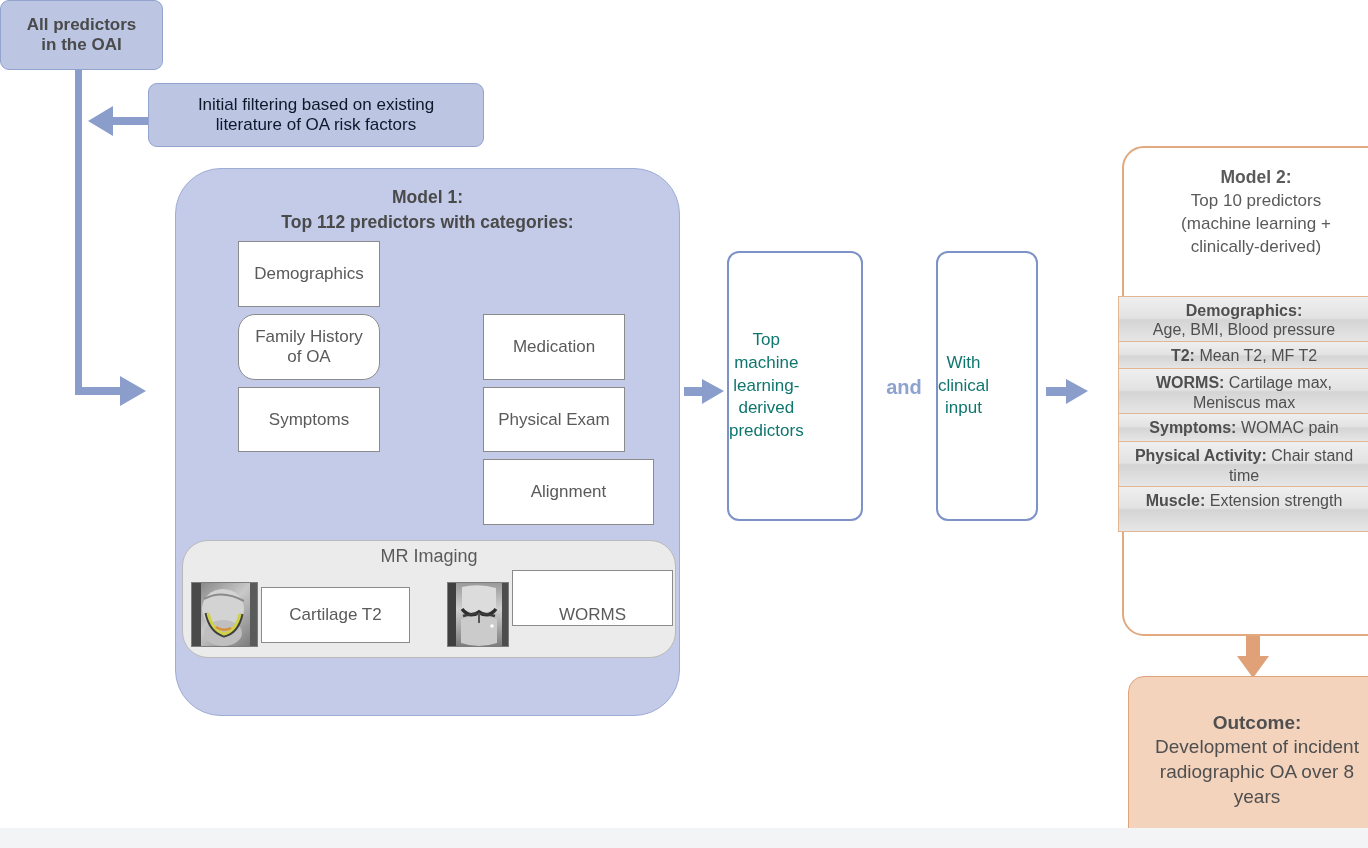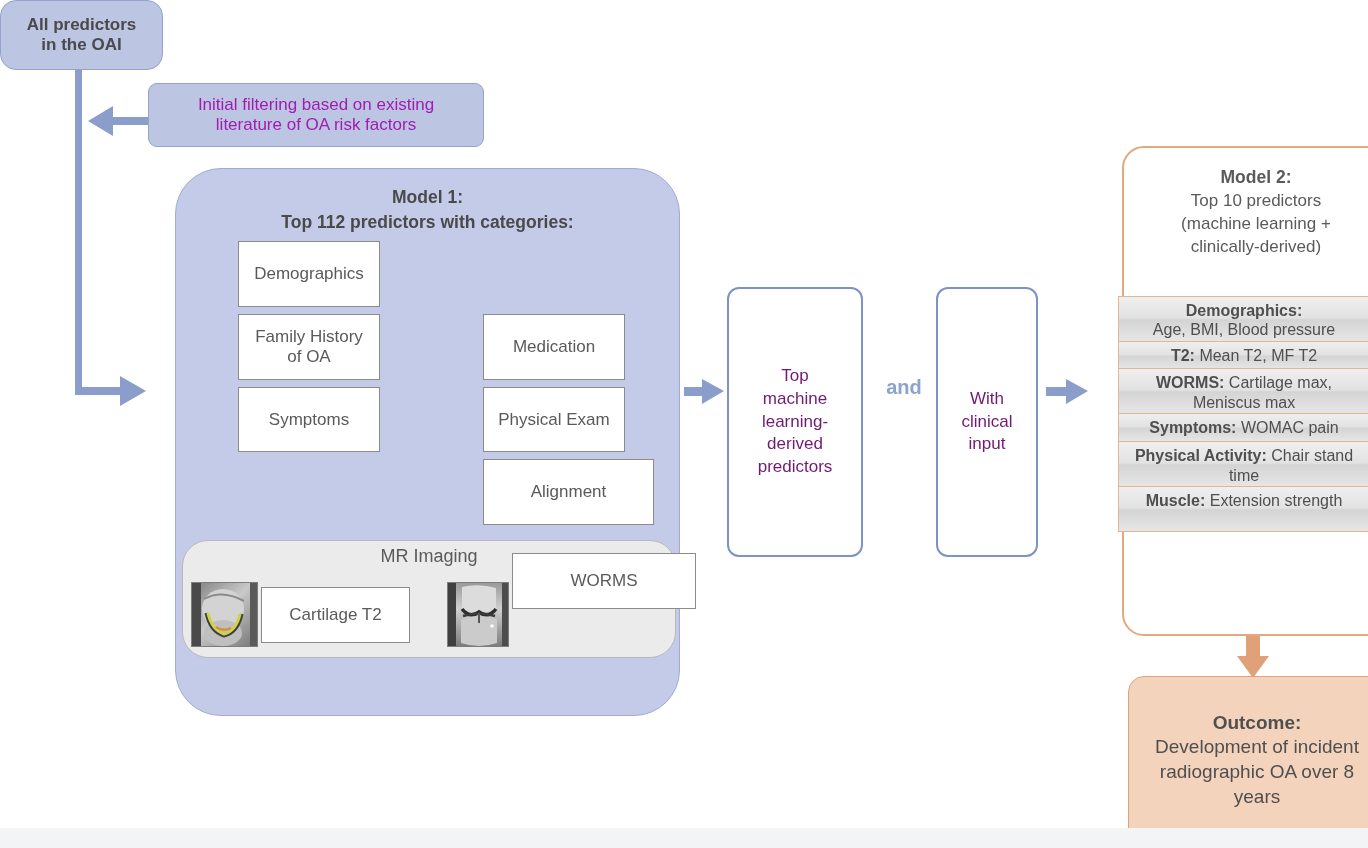--- a/index.html
+++ b/index.html
@@ -35,29 +35,29 @@
     display: flex;
     align-items: center;
     justify-content: center;
     text-align: center;
     line-height: 1.18;
   }
 
   .blue-fill {
     background: #bcc6e3;
     border: 1.5px solid #93a3ce;
-    border-radius: 16px;
+    border-radius: 9px;
     color: #4a4a4a;
     font-weight: bold;
   }
   .blue-fill-soft {
     background: #bcc6e3;
     border: 1.5px solid #93a3ce;
     border-radius: 9px;
-    color: #a21caf;
+    color: #0f172a;
     font-weight: normal;
   }
 
   
   #model1-container {
     position: absolute;
     left: 175px;
     top: 168px;
     width: 505px;
     height: 548px;
@@ -122,26 +122,24 @@
 
   
   .tall-white {
     position: absolute;
     box-sizing: border-box;
     background: #ffffff;
     border: 2px solid #7d92c6;
     border-radius: 12px;
     display: flex;
     align-items: center;
-    justify-content: center;
     text-align: center;
     font-size: 17px;
-    color: #701a75;
+    color: #0f766e;
     line-height: 1.33;
-    margin-top: 36px;
   }
   #and-label {
     position: absolute;
     left: 876px;
     top: 376px;
     width: 56px;
     text-align: center;
     font-weight: bold;
     font-size: 20px;
     color: #8da2cf;
@@ -263,21 +261,21 @@
   <div id="model1-container">
     <div id="model1-title">
       <span>Model 1:</span><br>
       <span>Top 112 predictors with categories:</span>
     </div>
   </div>
 
   <div class="white-cell" style="left:238px;top:241px;width:142px;height:66px;">
     <span>Demographics</span>
   </div>
-  <div class="white-cell" style="left:238px;top:314px;width:142px;height:66px;white-space:pre-line;">
+  <div class="white-cell" style="left:238px;top:314px;width:142px;height:66px;white-space:pre-line;border-radius:17px;">
     <span>Family History
 of OA</span>
   </div>
   <div class="white-cell" style="left:238px;top:387px;width:142px;height:65px;">
     <span>Symptoms</span>
   </div>
 
   <div class="white-cell" style="left:483px;top:314px;width:142px;height:66px;">
     <span>Medication</span>
   </div>
@@ -329,21 +327,21 @@
       <rect x="0" y="0" width="8" height="65" fill="#3f3f3f"></rect>
       <rect x="54" y="0" width="8" height="65" fill="#4d4d4d"></rect>
       <path d="M14,4 Q31,0 48,5 L48,26 Q31,34 14,26 Z" fill="#dcdcdc"></path>
       <path d="M14,26 Q22,36 31,29 Q40,36 48,26" stroke="#2e2e2e" stroke-width="3.5" fill="none"></path>
       <path d="M13,36 Q31,30 49,36 L49,60 Q31,66 13,60 Z" fill="#cbcbcb"></path>
       <path d="M15,33 Q31,28 47,33" stroke="#3a3a3a" stroke-width="2.6" fill="none"></path>
       <circle cx="44" cy="43" r="1.8" fill="#fdfdfd"></circle>
       <path d="M31,30 L31,40" stroke="#555" stroke-width="2" fill="none"></path>
     </svg>
   </div>
-  <div class="white-cell" style="left:512px;top:553px;width:184px;height:56px;">
+  <div class="white-cell" style="left:512px;top:570px;width:161px;height:56px;align-items:flex-end;">
     <span>WORMS</span>
   </div>
 
   <div class="tall-white" style="left:727px;top:251px;width:136px;height:270px;">
     <span style="display:block;">
       <span>Top</span><br>
       <span>machine</span><br>
       <span>learning-</span><br>
       <span>derived</span><br>
       <span>predictors</span>

